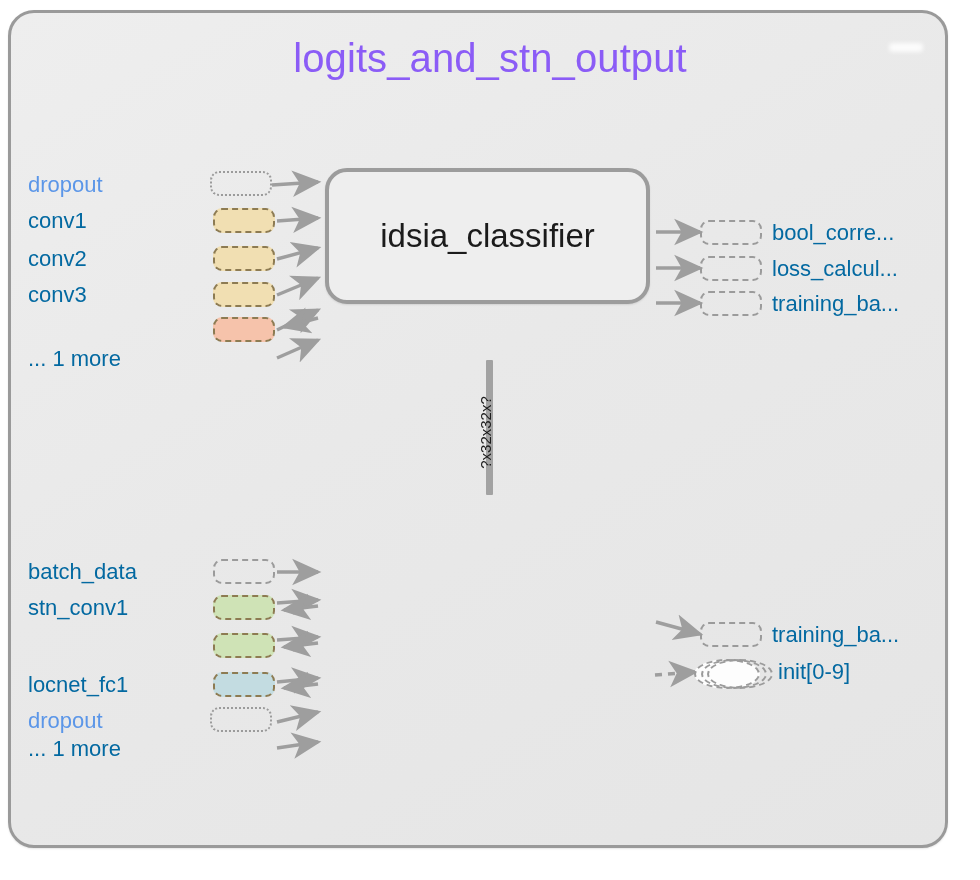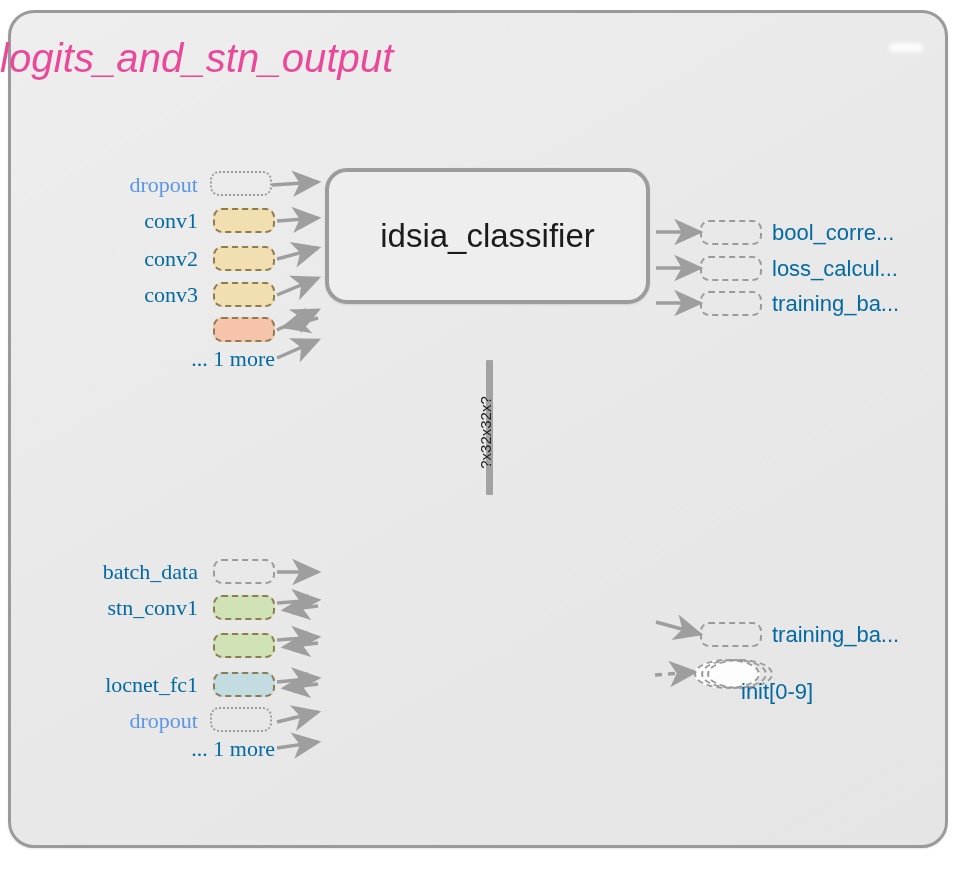--- a/index.html
+++ b/index.html
@@ -18,21 +18,21 @@
     border:3px solid #9a9a9a;border-radius:26px;
     box-sizing:border-box;
     box-shadow:0 1px 2px rgba(0,0,0,.10);
   }
   .panel-gloss{
     position:absolute;right:22px;top:30px;width:34px;height:9px;
     background:rgba(255,255,255,.85);border-radius:4px;filter:blur(2.2px);
   }
   .scope-title{
     position:absolute;left:0;right:0;top:36px;
-    text-align:left;font-size:40px;color:#ec4899;letter-spacing:.1px;font-style:italic;
+    text-align:center;font-size:40px;color:#8b5cf6;letter-spacing:.1px;
   }
 
   
   .opbox{
     position:absolute;background:#eeeeee;
     border:4px solid #9c9c9c;border-radius:22px;box-sizing:border-box;
     display:flex;align-items:center;justify-content:center;
     box-shadow:0 1px 2px rgba(0,0,0,.10);
   }
   .opbox .oplabel{font-size:33px;color:#1b1b1b;white-space:nowrap;}
@@ -58,21 +58,21 @@
     position:absolute;box-sizing:border-box;border-radius:9px;height:25px;
   }
   .chip.solid{border:2px dashed #8d7b52;}
   .chip.ghost{border:2px dotted #9b9b9b;background:transparent;}
   .chip.outghost{border:2px dashed #9b9b9b;background:transparent;}
 
   .chip-label{
     position:absolute;font-size:22px;color:#0369a1;white-space:nowrap;
     line-height:25px;height:25px;
   }
-  .chip-label.right{text-align:right;font-family:Liberation Serif, serif;}
+  .chip-label.right{text-align:left;}
   .chip-label.blue{color:#5b96e8;}
 
   
   .ellipse-node{
     position:absolute;box-sizing:border-box;
     border:2px dashed #9b9b9b;background:#fdfdfd;border-radius:50%;
   }
   .ellipse-stack{
     position:absolute;box-sizing:border-box;
     border:2px dashed #9b9b9b;background:transparent;border-radius:50%;
@@ -180,15 +180,15 @@
   <div class="chip ghost" style="left:210px;top:707px;width:62px;"></div>
 
   <div class="chip-label right" style="left:28px;top:736px;width:247px;">... 1 more</div>
 
   <div class="chip outghost" style="left:700px;top:622px;width:62px;"></div>
   <div class="chip-label" style="left:772px;top:622px;">training_ba...</div>
 
   <div class="ellipse-node" style="left:694px;top:659px;width:66px;height:30px;"></div>
   <div class="ellipse-stack" style="left:701px;top:659px;width:66px;height:30px;"></div>
   <div class="ellipse-stack" style="left:707px;top:659px;width:66px;height:30px;"></div>
-  <div class="chip-label" style="left:741px;top:659px;margin-top:20px;">init[0-9]</div>
+  <div class="chip-label" style="left:778px;top:659px;">init[0-9]</div>
 
 </div>
 
 </body></html>

